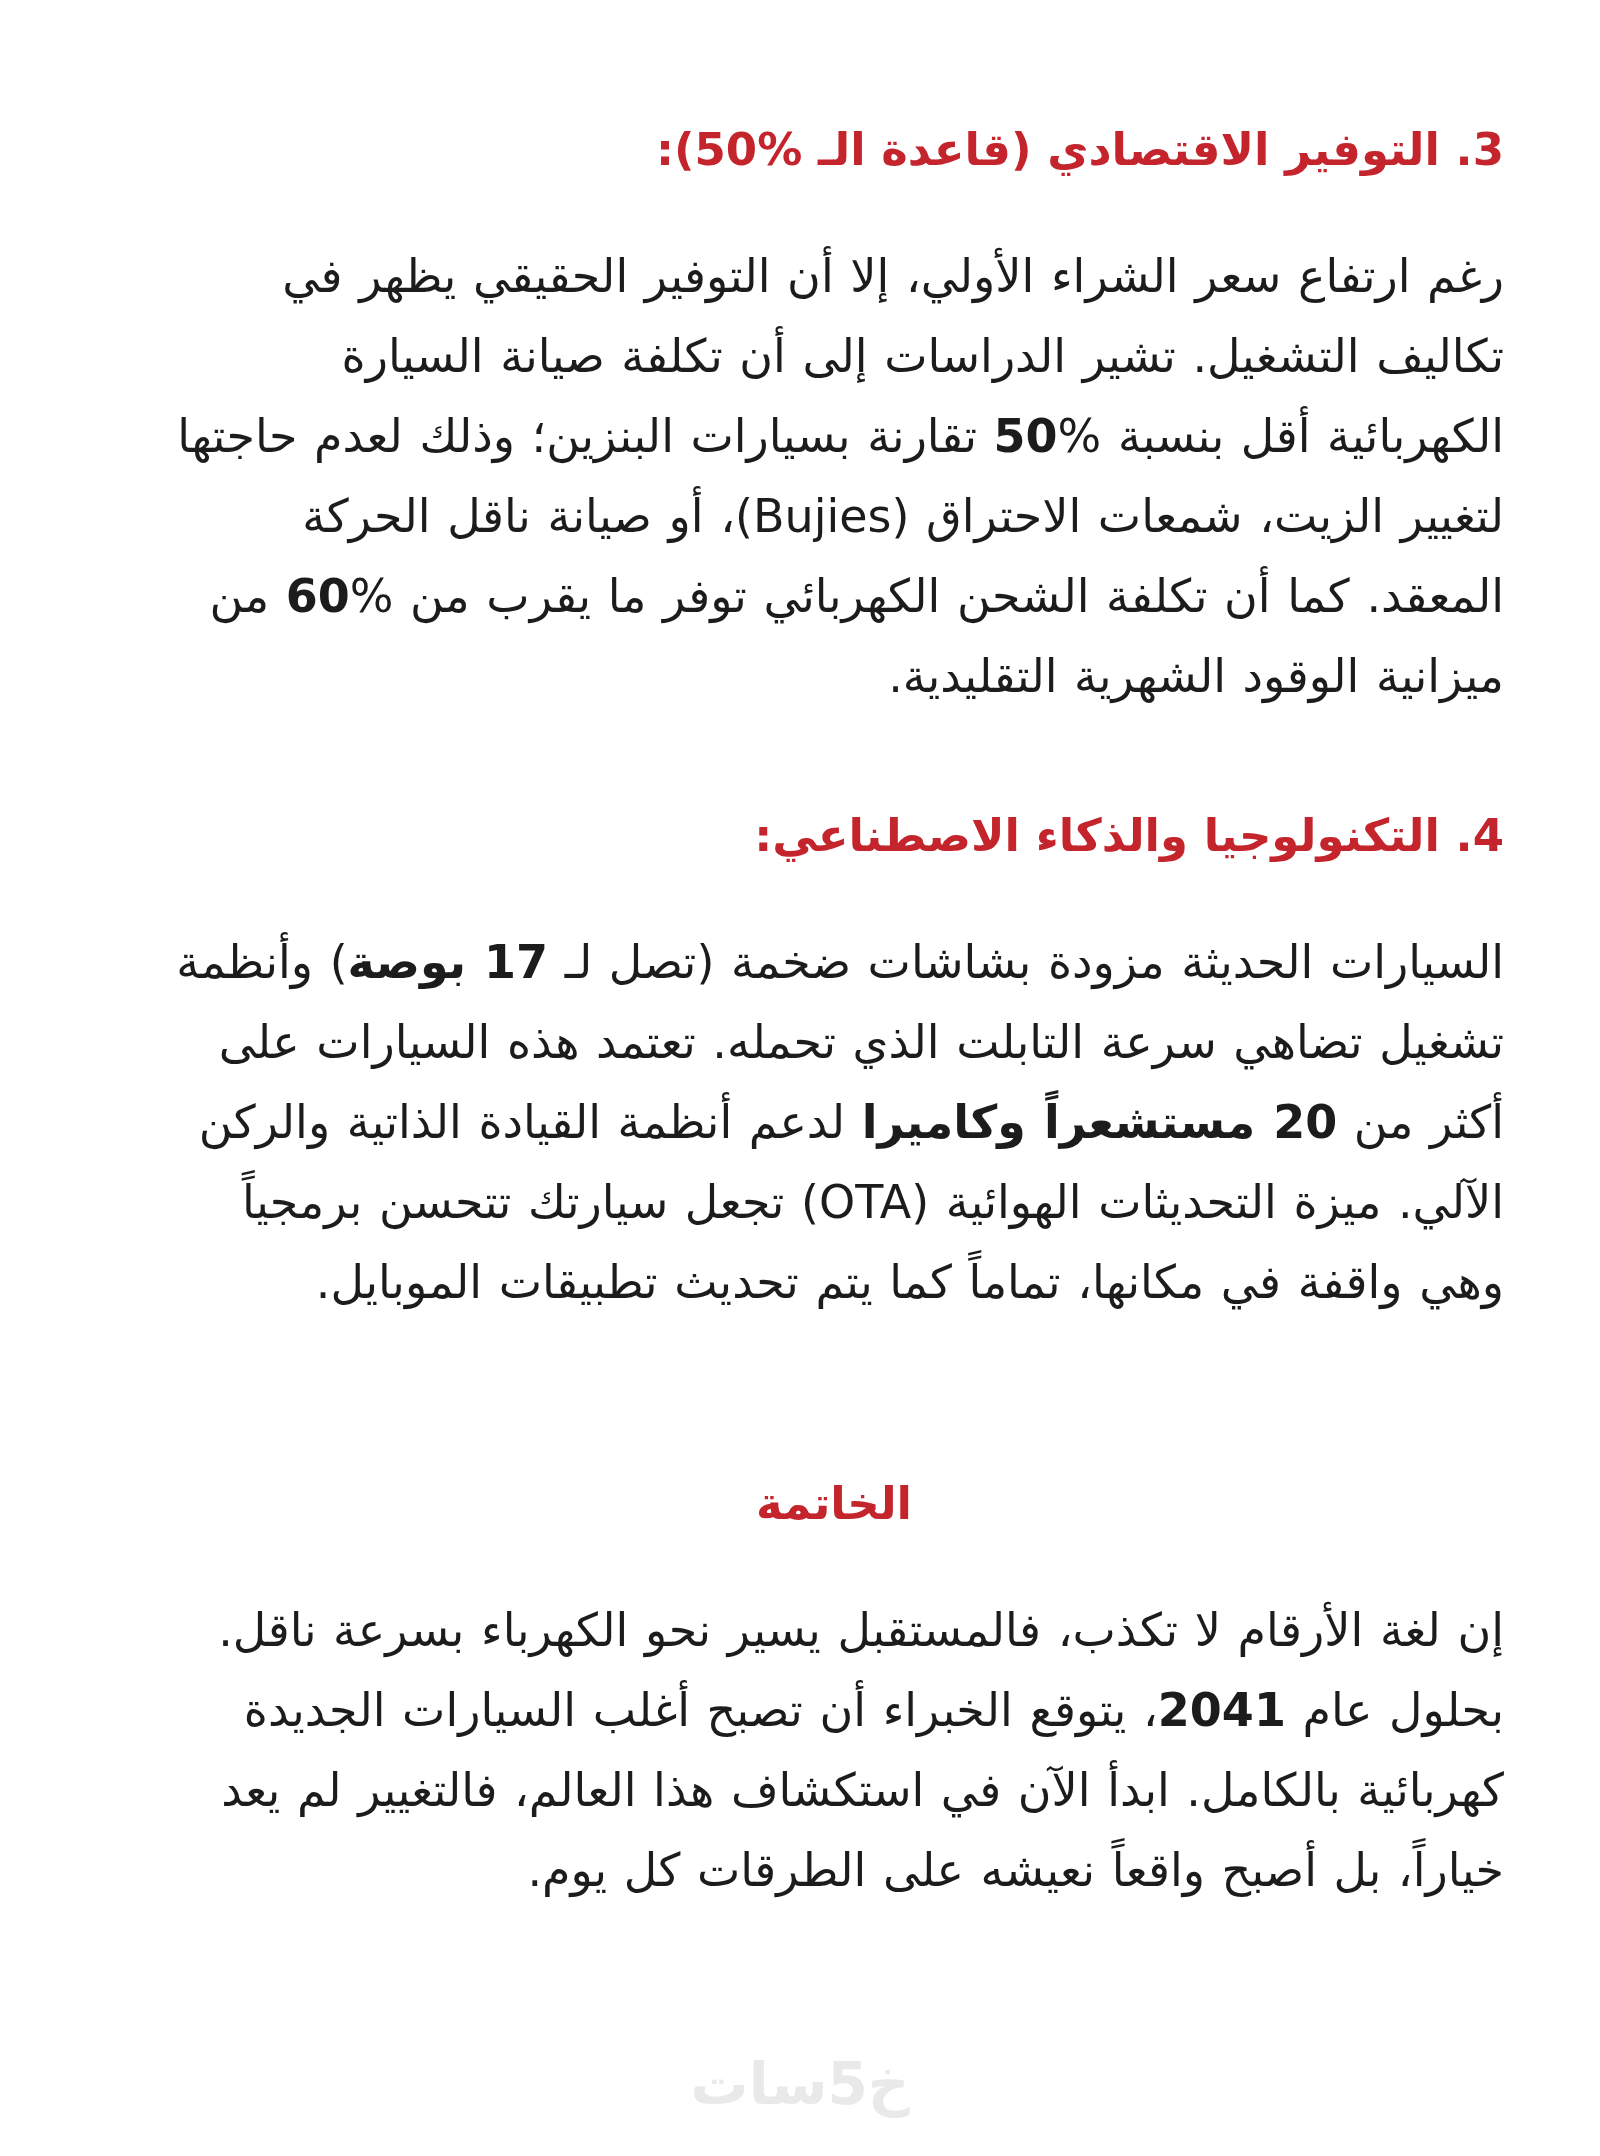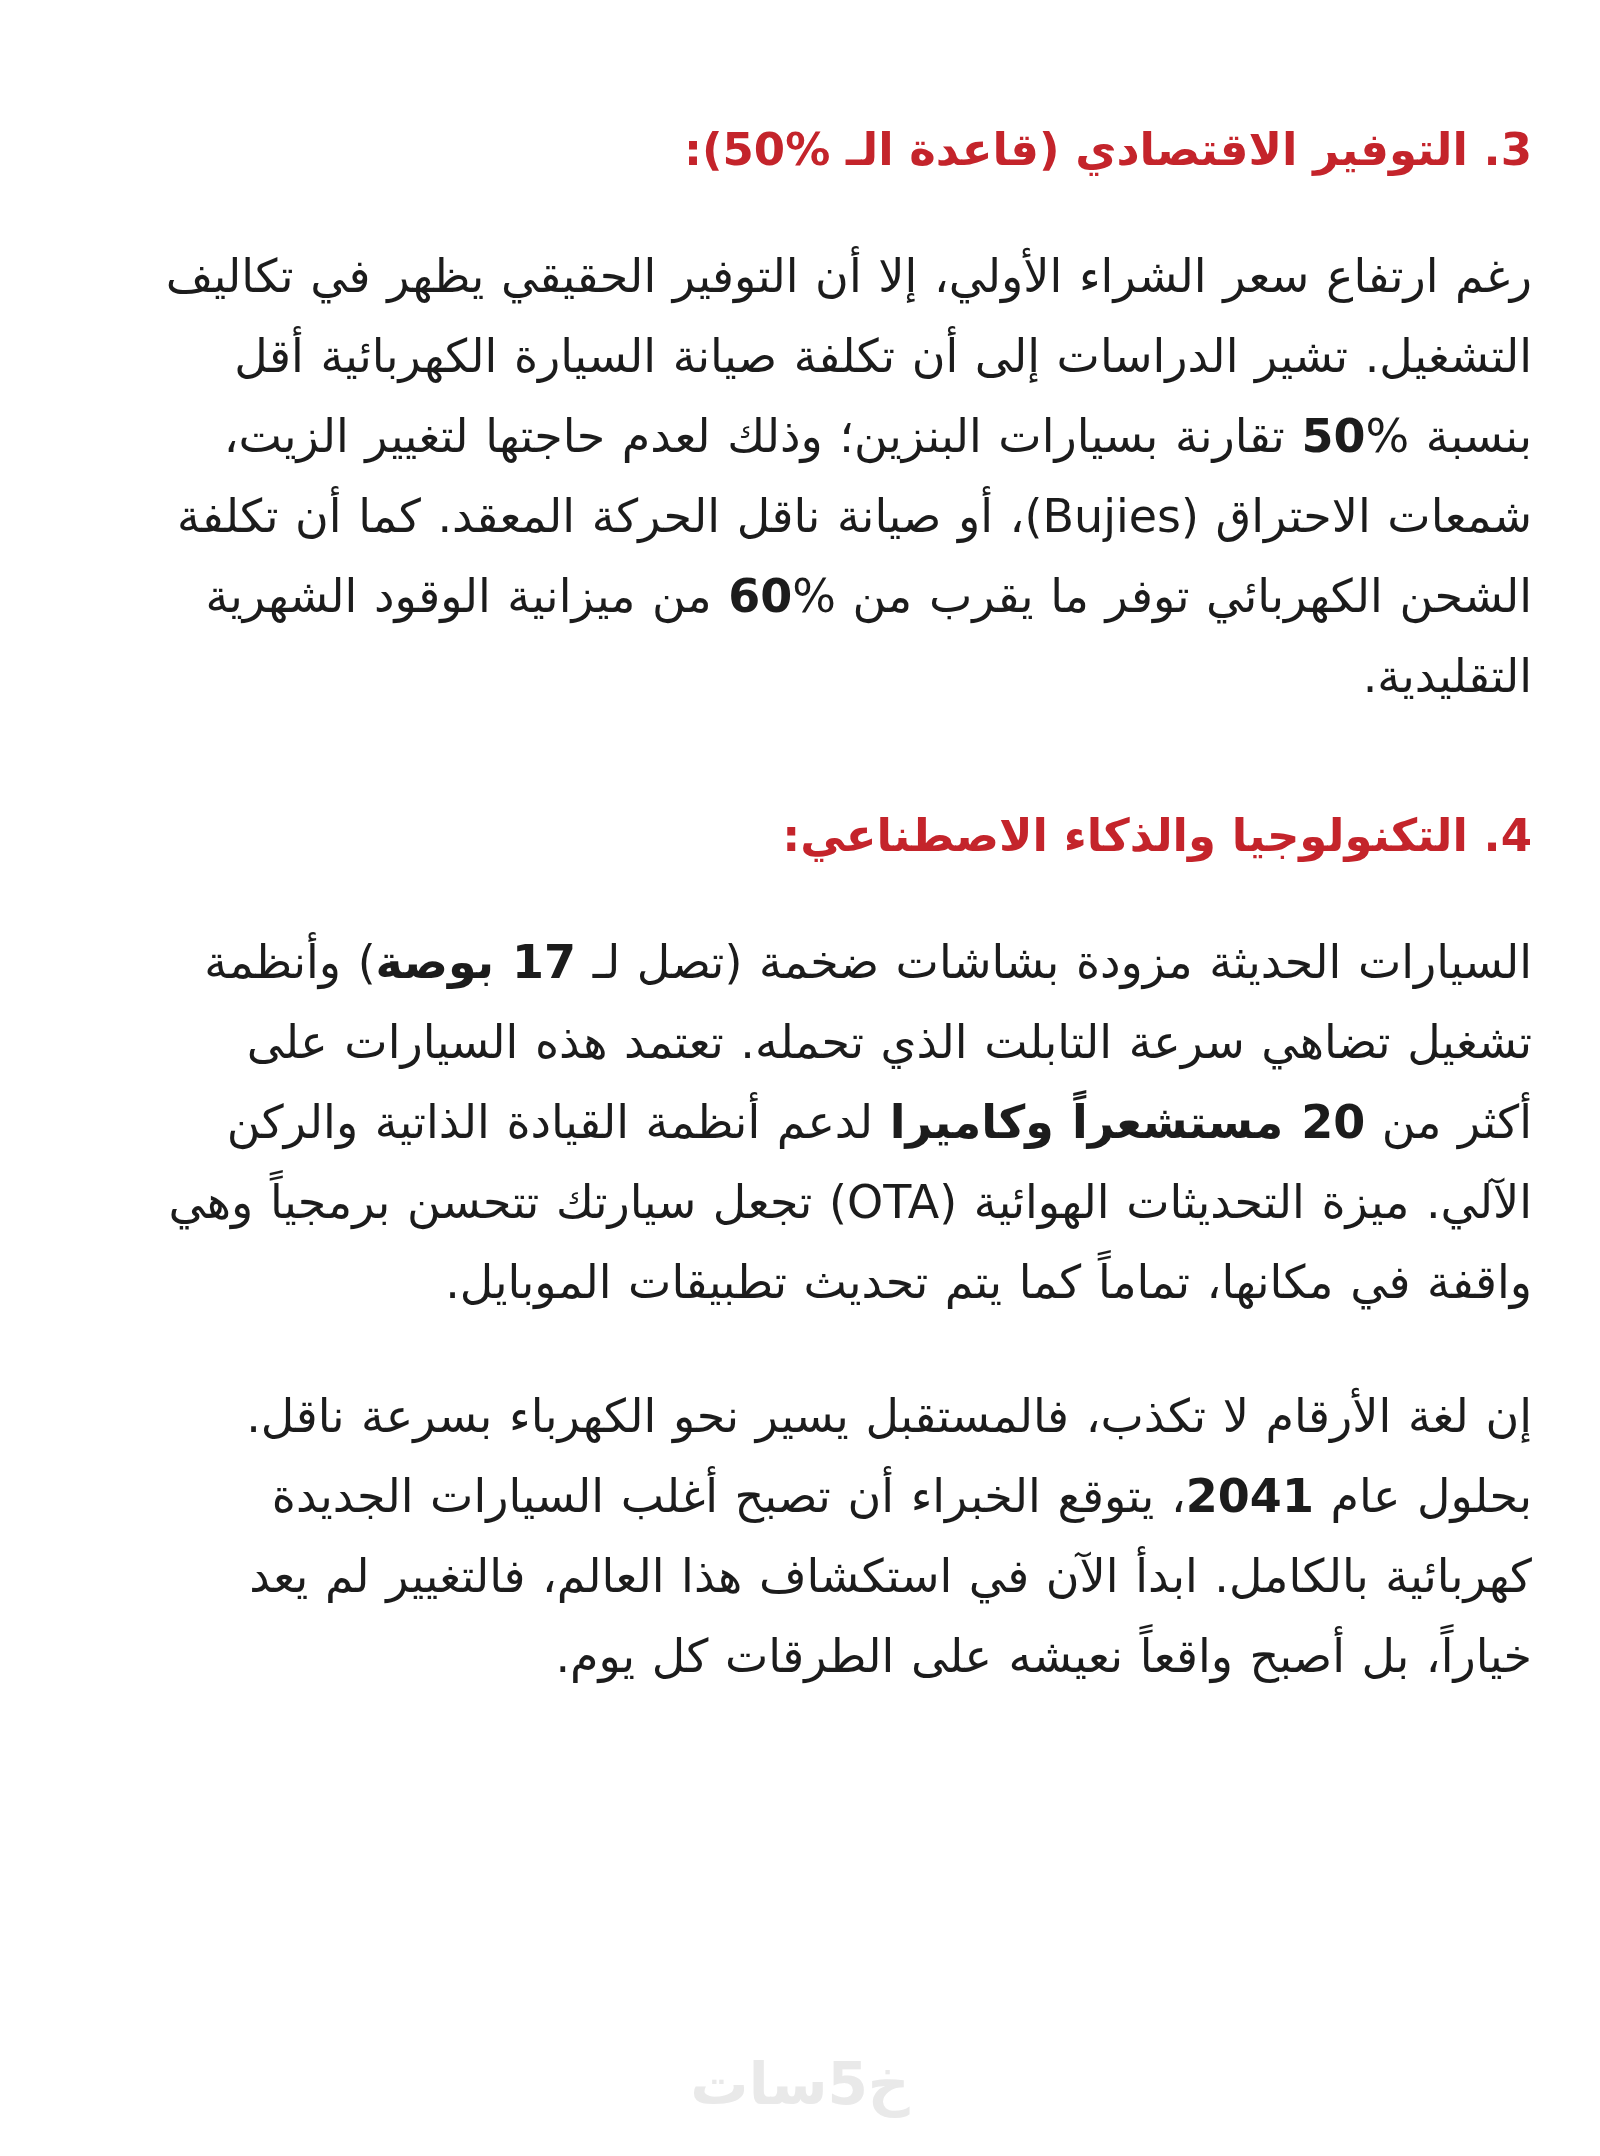--- a/index.html
+++ b/index.html
@@ -11,21 +11,21 @@
     position: relative;
     width: 1600px;
     height: 2156px;
     margin: 0 auto;
     background: var(--page-bg, #ffffff);
     direction: rtl;
     font-family: "DejaVu Sans", sans-serif;
     overflow: hidden;
   }
   .content {
-    padding: 118px 68px 0 164px;
+    padding: 118px 96px 0 164px;
   }
   .section-heading {
     margin: 0;
     color: var(--accent, #c4242b);
     font-size: 45px;
     line-height: 64px;
     font-weight: 700;
     text-align: right;
   }
   .section-heading.tech {
@@ -66,19 +66,20 @@
   <div class="content">
 
     <h2 class="section-heading savings">3. التوفير الاقتصادي (قاعدة الـ %50):</h2>
 
     <p class="para"><span>رغم ارتفاع سعر الشراء الأولي، إلا أن التوفير الحقيقي يظهر في تكاليف التشغيل. تشير الدراسات إلى أن تكلفة صيانة السيارة الكهربائية أقل بنسبة %</span><span class="run-bold">50</span><span> تقارنة بسيارات البنزين؛ وذلك لعدم حاجتها لتغيير الزيت، شمعات الاحتراق (Bujies)، أو صيانة ناقل الحركة المعقد. كما أن تكلفة الشحن الكهربائي توفر ما يقرب من %</span><span class="run-bold">60</span><span> من ميزانية الوقود الشهرية التقليدية.</span></p>
 
     <h2 class="section-heading tech">4. التكنولوجيا والذكاء الاصطناعي:</h2>
 
     <p class="para"><span>السيارات الحديثة مزودة بشاشات ضخمة (تصل لـ </span><span class="run-bold">17 بوصة</span><span>) وأنظمة تشغيل تضاهي سرعة التابلت الذي تحمله. تعتمد هذه السيارات على أكثر من </span><span class="run-bold">20 مستشعراً وكاميرا</span><span> لدعم أنظمة القيادة الذاتية والركن الآلي. ميزة التحديثات الهوائية (OTA) تجعل سيارتك تتحسن برمجياً وهي واقفة في مكانها، تماماً كما يتم تحديث تطبيقات الموبايل.</span></p>
 
+    <h2 class="section-heading conclusion">الخاتمة</h2>
 
     <p class="para"><span>إن لغة الأرقام لا تكذب، فالمستقبل يسير نحو الكهرباء بسرعة ناقل. بحلول عام </span><span class="run-bold">2041</span><span>، يتوقع الخبراء أن تصبح أغلب السيارات الجديدة كهربائية بالكامل. ابدأ الآن في استكشاف هذا العالم، فالتغيير لم يعد خياراً، بل أصبح واقعاً نعيشه على الطرقات كل يوم.</span></p>
 
   </div>
 
   <div class="watermark">خ5سات</div>
 </div>
 
 </body></html>

